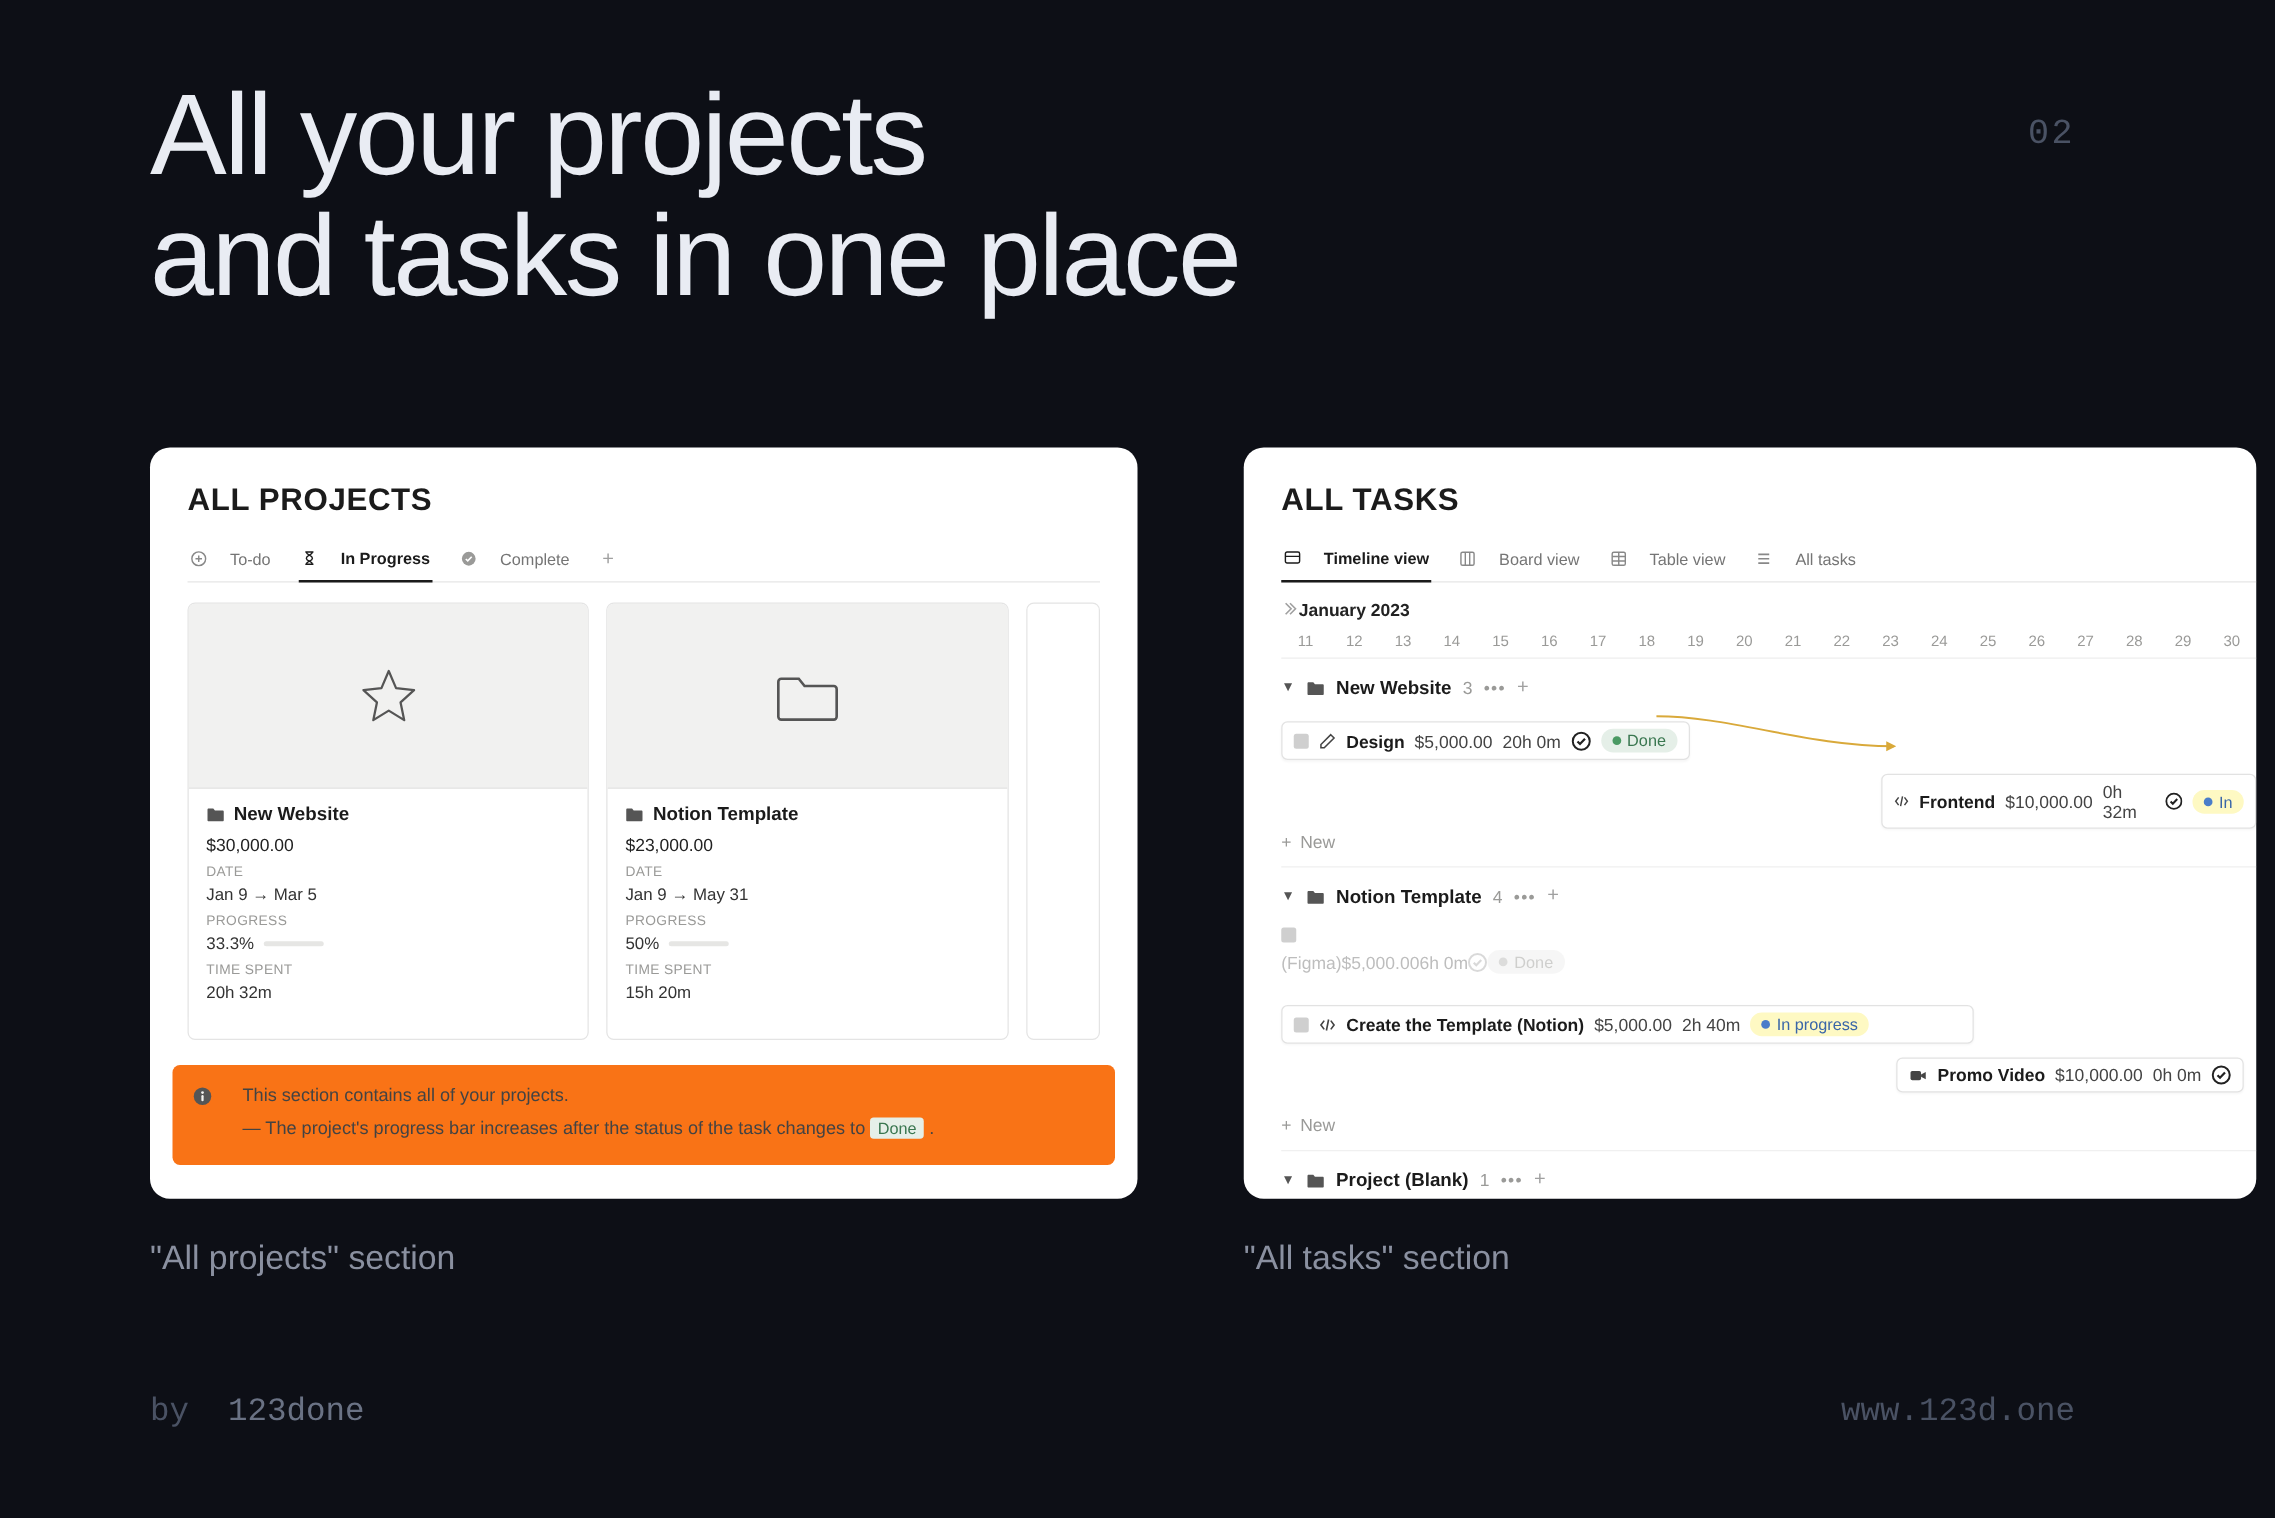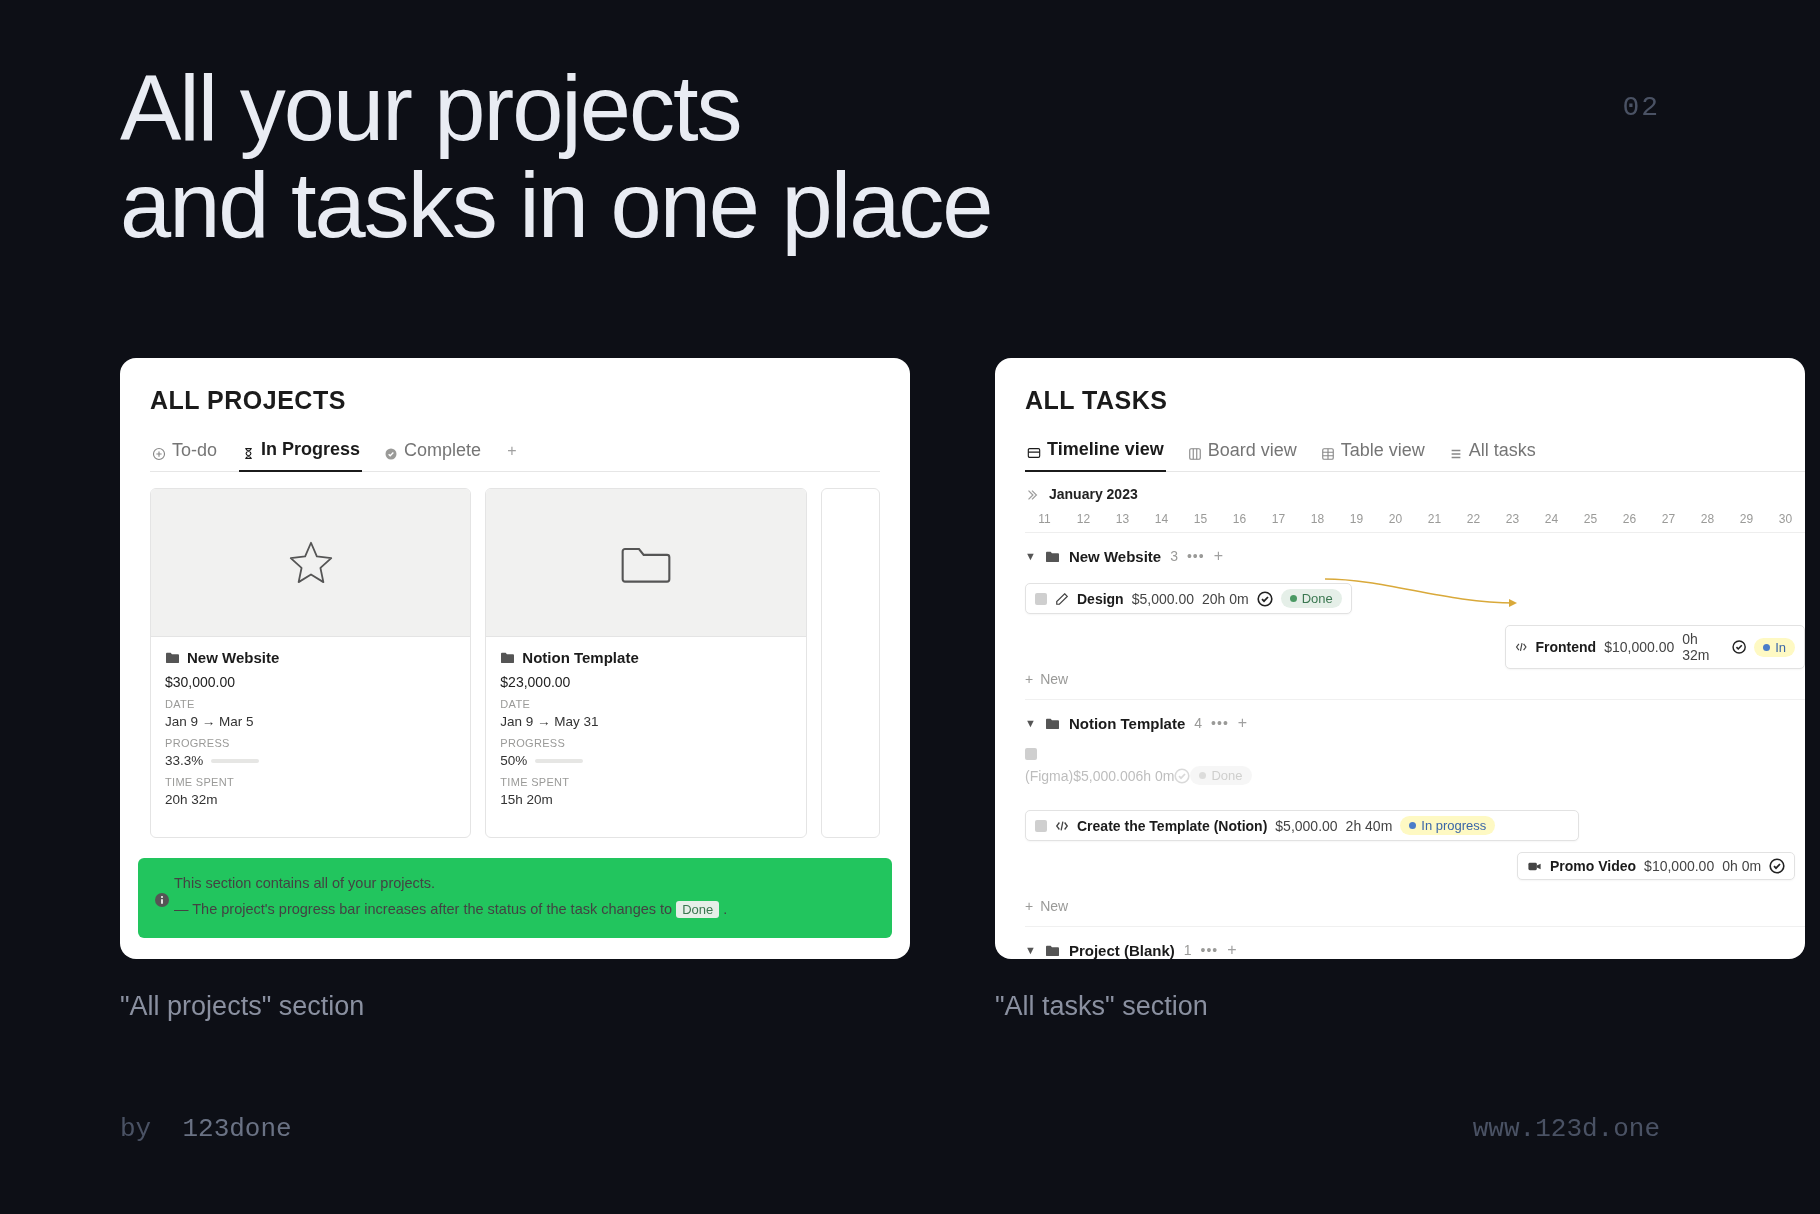--- a/index.html
+++ b/index.html
@@ -15,45 +15,45 @@
 .page { position: relative; width: 100%; height: 100%; padding: 60px 0 0 120px; }
 .page-number { position: absolute; top: 92px; right: 160px; color: #4a5264; font-family: "Courier New", monospace; font-size: 28px; letter-spacing: 2px; }
 .headline { color: #e9ecf3; font-size: 92px; font-weight: 400; line-height: 1.05; letter-spacing: -2px; }
 .panels { display: flex; gap: 85px; margin-top: 105px; }
 .panel { background: #fff; border-radius: 16px; overflow: hidden; color: #1b1b1b; }
 .panel-left { width: 790px; height: 601px; }
 .panel-right { width: 810px; height: 601px; position: relative; }
 .panel-inner { padding: 28px 30px 0 30px; }
 .panel-title { font-size: 25px; font-weight: 700; letter-spacing: .5px; }
 .tabs { display: flex; gap: 20px; border-bottom: 1px solid #e6e6e6; margin-top: 16px; align-items: center; }
-.tab { display: flex; align-items: flex-end; gap: 6px; font-size: 18px; color: #757575; padding: 8px 2px 10px 2px; cursor: pointer; }
+.tab { display: flex; align-items: flex-start; gap: 18px; font-size: 13px; color: #757575; padding: 8px 2px 10px 2px; cursor: pointer; }
 .tab.active { color: #1b1b1b; font-weight: 600; border-bottom: 2px solid #1b1b1b; margin-bottom: -1px; }
 .tab-icon { width: 14px; height: 14px; display: inline-flex; align-items: center; justify-content: center; }
 .plus-small { color: #a0a0a0; font-size: 16px; padding: 8px 4px; cursor: pointer; }
 .cards { display: flex; gap: 14px; margin-top: 16px; }
 .card { width: 325px; border: 1px solid #e4e4e4; border-radius: 6px; overflow: hidden; background: #fff; }
 .card-peek { width: 60px; border: 1px solid #e4e4e4; border-radius: 6px; background: #fff; }
 .card-cover { height: 148px; background: #f1f1f0; display: flex; align-items: center; justify-content: center; border-bottom: 1px solid #e4e4e4; }
 .card-body { padding: 12px 14px 14px 14px; }
 .card-title { display: flex; align-items: center; gap: 7px; font-size: 15px; font-weight: 600; margin-bottom: 8px; }
 .folder-icon-sm { width: 15px; height: 13px; }
 .card-price { font-size: 14px; margin-bottom: 8px; color: #222; }
 .field-label { font-size: 11px; color: #9a9a98; letter-spacing: .3px; margin-bottom: 4px; }
 .field-value { font-size: 13.5px; color: #333; margin-bottom: 8px; }
 .progress-row { display: flex; align-items: center; gap: 8px; margin-bottom: 8px; }
 .progress-pct { font-size: 13.5px; color: #333; }
 .progress-bar { width: 48px; height: 4px; background: #e6e6e4; border-radius: 3px; position: relative; }
 .progress-fill { height: 100%; background: #3a8558; border-radius: 3px; }
-.info-box { margin: 20px 18px 18px 18px; background: #22c55e; border-radius: 6px; padding: 14px 16px; font-size: 14.5px; color: #434343; display: flex; gap: 4px; line-height: 1.65; align-items: center; }
+.info-box { margin: 20px 18px 18px 18px; background: #f97316; border-radius: 6px; padding: 14px 16px; font-size: 14.5px; color: #434343; display: flex; gap: 24px; line-height: 1.65; }
 .info-icon { width: 16px; height: 16px; margin-top: 3px; flex-shrink: 0; }
 .done-pill { background: #e5efe8; color: #3a7750; border-radius: 3px; padding: 1px 6px; font-size: 13px; }
 .info-body p { margin-bottom: 2px; }
 
 
-.timeline-head { display: flex; align-items: flex-end; gap: 10px; margin-top: 14px; font-size: 14px; color: #444; }
+.timeline-head { display: flex; align-items: flex-start; margin-top: 14px; font-size: 14px; color: #444; }
 .chev-right { color: #a0a0a0; }
 .date-ruler { display: flex; gap: 0; margin-top: 10px; color: #9a9a98; font-size: 12px; border-bottom: 1px solid #eee; padding-bottom: 6px; }
 .day { width: 40px; text-align: center; }
 .group { border-bottom: 1px solid #f0f0f0; padding: 10px 0 12px 0; position: relative; }
 .group-header { display: flex; align-items: center; gap: 9px; font-size: 15px; padding: 4px 0; }
 .tri { font-size: 11px; color: #555; }
 .group-count { color: #9a9a98; font-size: 14px; }
 .dots { color: #9a9a98; letter-spacing: 1px; font-size: 14px; }
 .task-bar { display: inline-flex; align-items: center; gap: 8px; background: #fff; border: 1px solid #e2e2e2; border-radius: 5px; padding: 5px 9px; font-size: 14px; margin-top: 8px; box-shadow: 0 1px 2px rgba(0,0,0,.04); }
 .task-handle { width: 12px; height: 12px; background: #cfcfcf; border-radius: 2px; }

